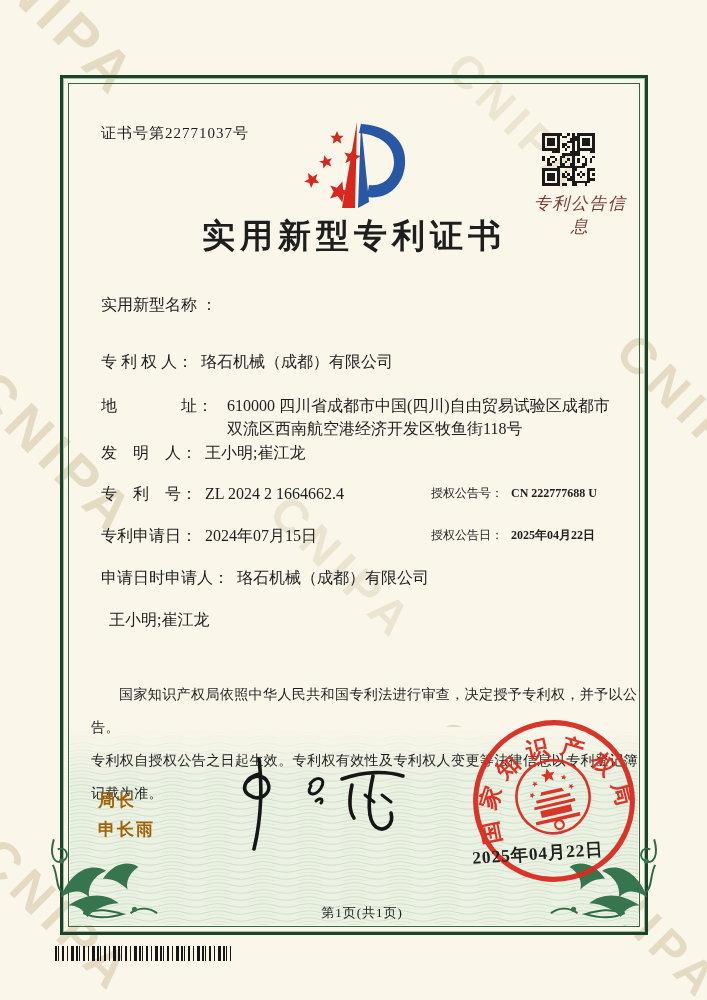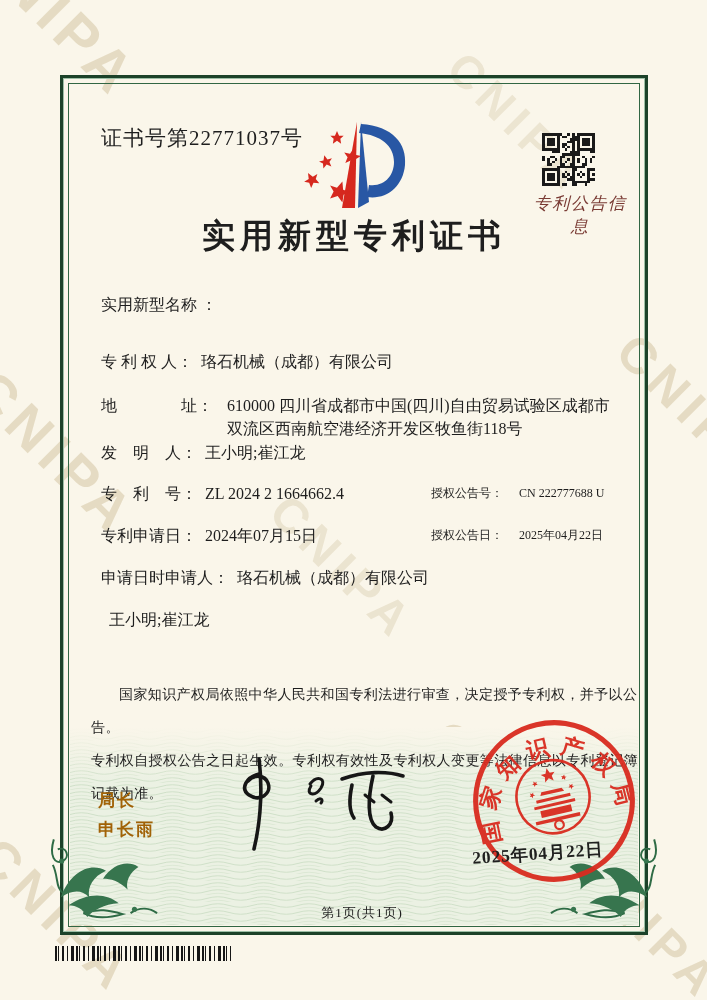--- a/index.html
+++ b/index.html
@@ -13,35 +13,35 @@
   .frame{position:absolute;left:60px;top:75px;width:588px;height:860px;z-index:1;
     border:3px solid #1c4229;box-sizing:border-box;background:transparent;}
   .frame .line1{position:absolute;inset:0;border:1px solid #9dbfa6;pointer-events:none;}
   .frame .line2{position:absolute;inset:5px;border:1px solid #316643;pointer-events:none;}
   
   .wavezone{position:absolute;left:7px;right:7px;bottom:7px;height:198px;overflow:hidden;}
   .wavezone svg{display:block;width:100%;height:100%;}
   .wavefade{position:absolute;left:0;right:0;top:0;height:55px;
     background:linear-gradient(#faf6ea,rgba(250,246,234,0));}
   
-  .certno{position:absolute;left:38px;top:46px;font-size:21px;letter-spacing:1px;}
+  .certno{position:absolute;left:38px;top:46px;font-size:15px;letter-spacing:1px;}
   .logo{position:absolute;left:236px;top:36px;width:120px;height:104px;}
   .qr{position:absolute;left:479px;top:55px;width:53px;height:53px;}
   .qr-caption{position:absolute;left:462px;top:114px;width:110px;text-align:center;
     font-size:17px;letter-spacing:1.5px;color:#7a3b34;font-style:italic;}
   .title{position:absolute;left:0;top:136px;width:100%;text-align:center;
     font-size:33px;font-weight:bold;letter-spacing:5px;}
   
   .row{position:absolute;left:38px;right:22px;font-size:16px;display:flex;line-height:23px;}
   .row .lab{white-space:pre;flex:none;}
   .row .val{margin-left:8px;}
   .addr .val{max-width:452px;margin-left:14px;}
   .col2{position:absolute;left:330px;top:0;display:flex;font-size:12px;}
   .col2 .lab{white-space:pre;}
-  .col2 .val{margin-left:16px;}
+  .col2 .val{margin-left:8px;font-weight:bold;}
   
   .decree{position:absolute;left:28px;top:600px;width:556px;font-size:14px;
     line-height:33px;letter-spacing:.4px;}
   .decree .l1{text-indent:2em;}
   
   .signer{position:absolute;left:35px;font-family:"Liberation Sans","DejaVu Sans",sans-serif;
     font-size:17px;font-weight:600;color:#a16207;letter-spacing:2px;}
   .sig{position:absolute;left:152px;top:676px;width:200px;height:100px;}
   
   .seal{position:absolute;left:467px;top:714px;width:174px;height:174px;z-index:4;opacity:.95;}

